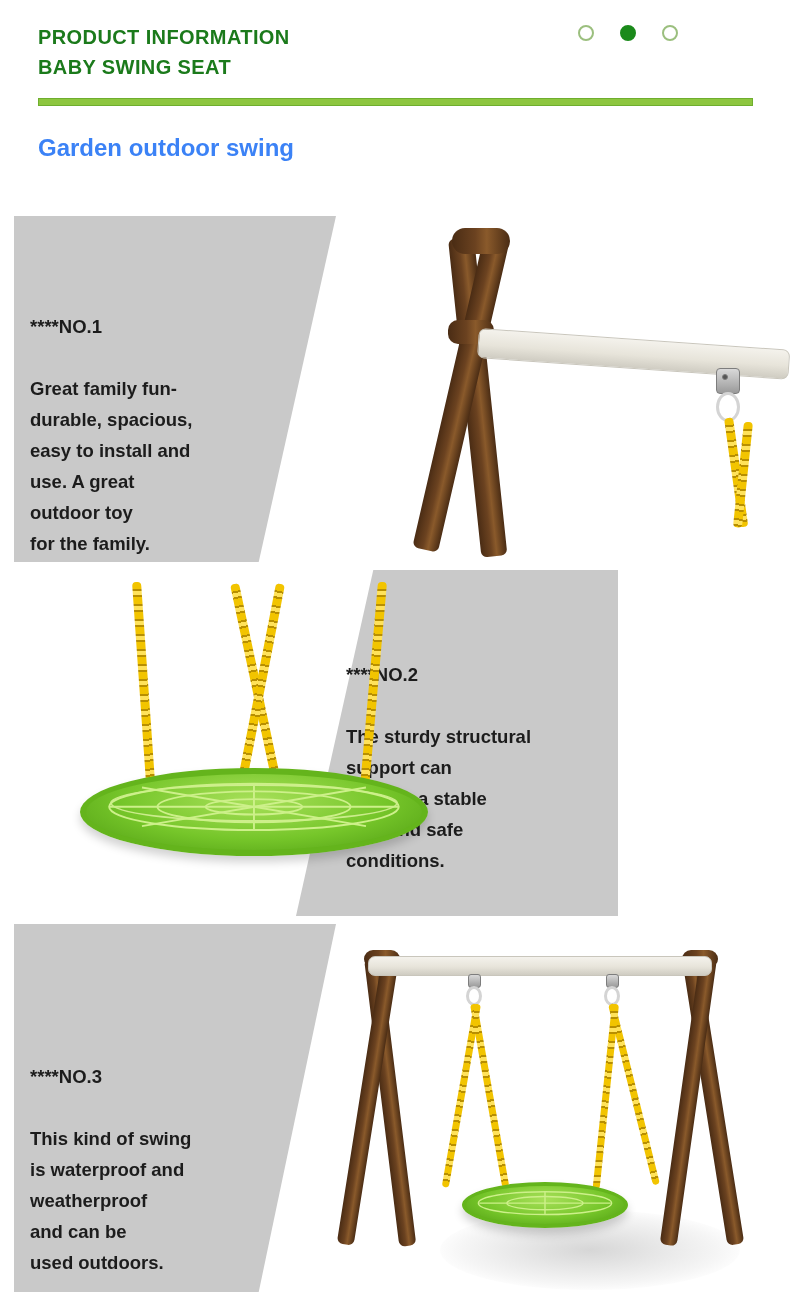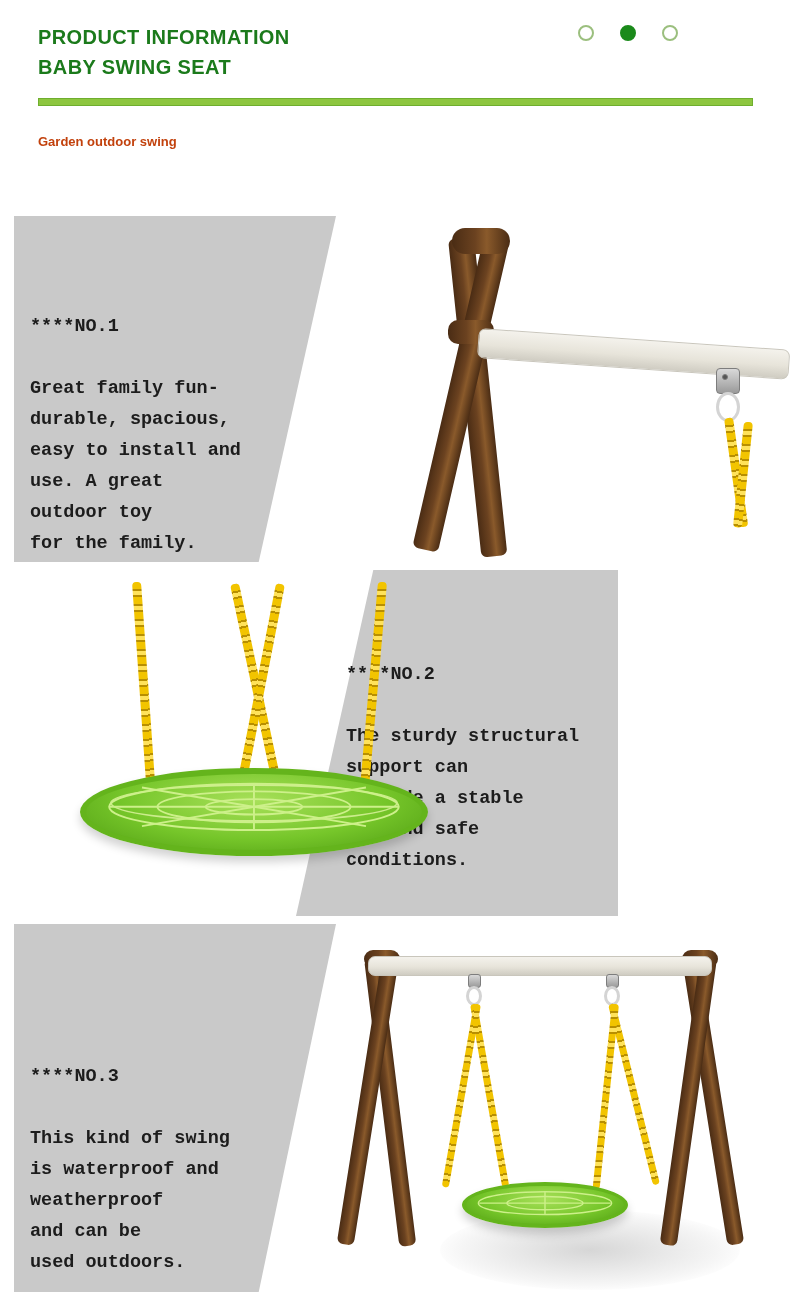--- a/index.html
+++ b/index.html
@@ -62,32 +62,31 @@
     top: 98px;
     width: 715px;
     height: 8px;
     background: #8dc63f;
     border: 1px solid #6fae2e;
   }
   .subtitle {
     position: absolute;
     left: 38px;
     top: 134px;
-    font-size: 13px;
+    font-size: 24px;
     font-weight: bold;
-    color: #c2410c;
+    color: #3b82f6;
   }
 
   
   .section {
     position: absolute;
     left: 0;
     width: 632px;
     background: #ffffff;
-    font-family: Liberation Mono, monospace;
   }
   .sec1 { top: 216px; height: 346px; }
   .sec2 { top: 570px; height: 346px; }
   .sec3 { top: 924px; height: 368px; }
 
   
   .panel {
     position: absolute;
     top: 0;
     height: 100%;

